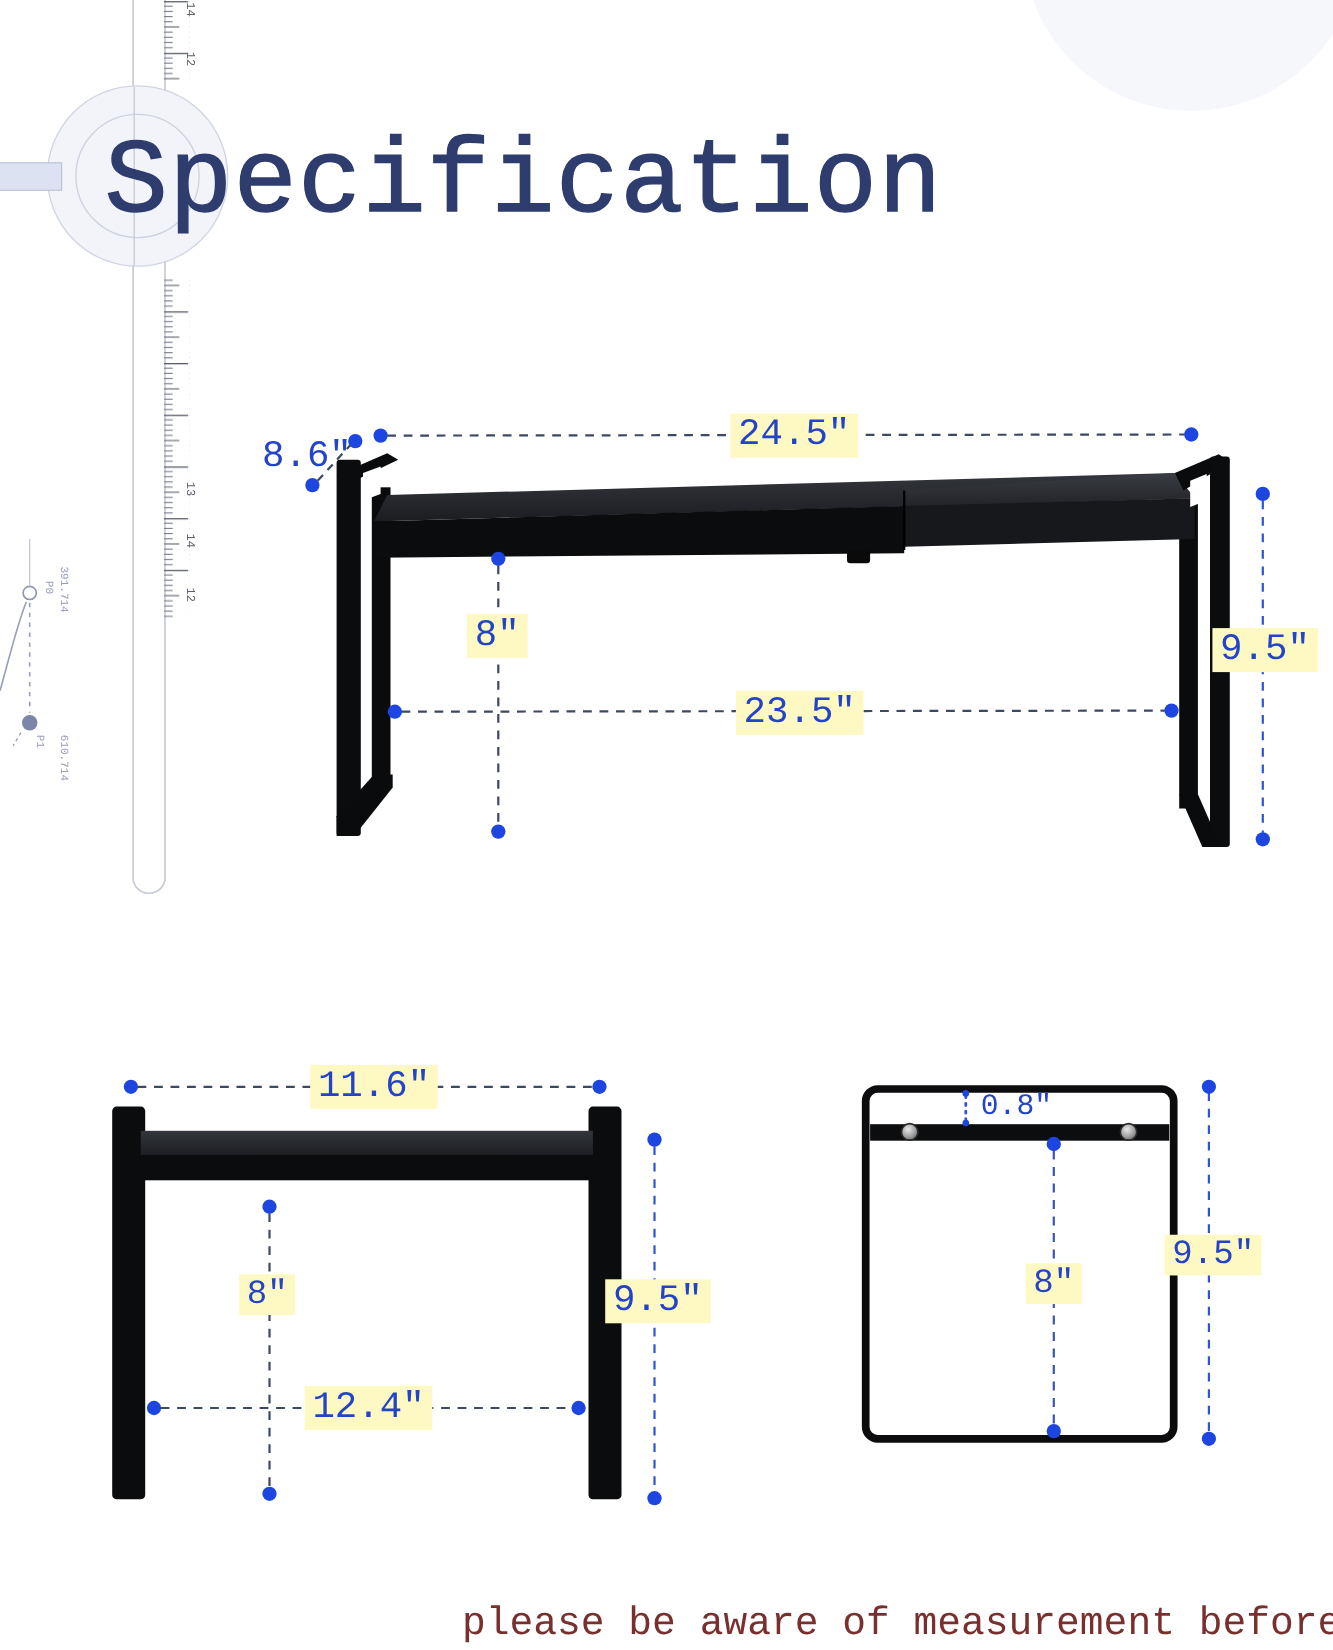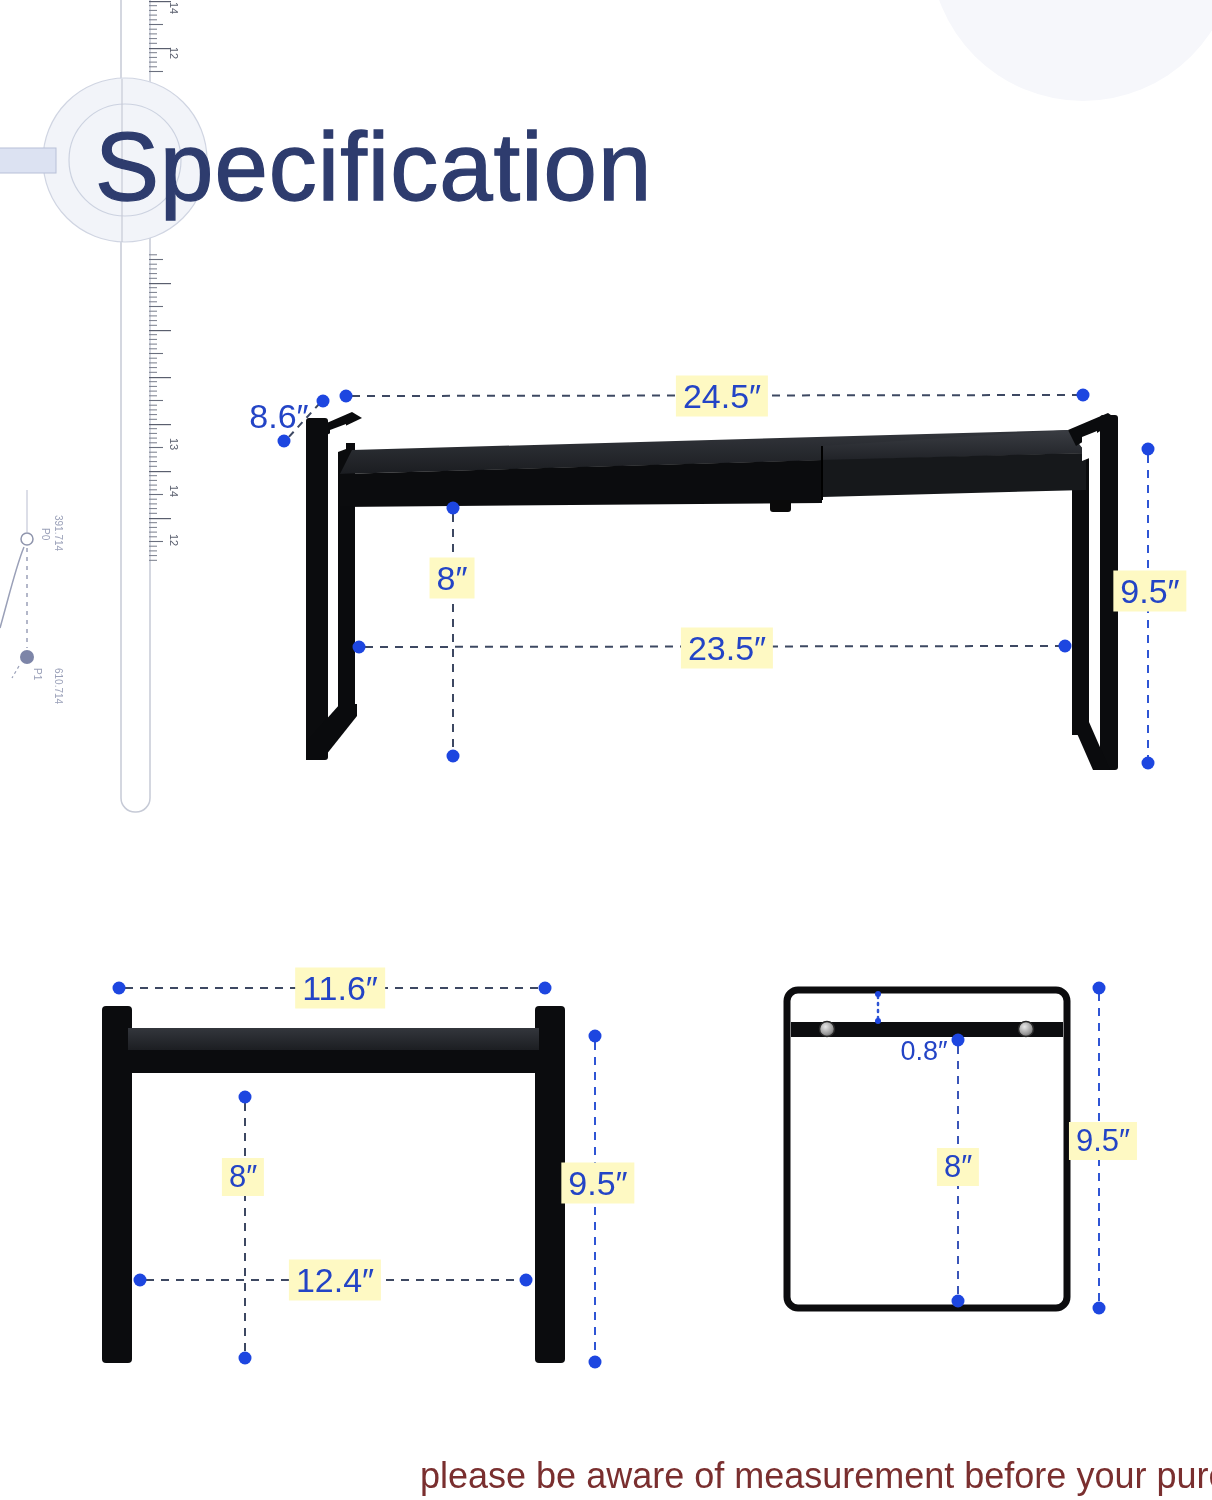--- a/index.html
+++ b/index.html
@@ -1,26 +1,26 @@
 <!DOCTYPE html>
 <html><head>
 <meta charset="utf-8">
 <style>
   html,body{margin:0;padding:0;background:#fff;}
   #page{position:relative;width:1212px;height:1500px;background:#ffffff;overflow:hidden;
-        font-family:Liberation Sans, sans-serif;}
+        font-family:Liberation Mono, monospace;}
   #gfx{position:absolute;left:0;top:0;width:1212px;height:1500px;}
   .abs{position:absolute;}
   #title{left:95px;top:112px;font-size:96px;font-weight:400;color:#2e3c6e;
          letter-spacing:1px;-webkit-text-stroke:1.3px #2e3c6e;white-space:nowrap;}
   .dim-label{position:absolute;transform:translate(-50%,-50%);background:#fef9c3;
              padding:1px 7px;color:#2344c6;white-space:nowrap;font-weight:400;}
   .dim-big{font-size:34px;}
   .dim-med{font-size:31px;}
-  .dim-small{font-size:27px;margin-top:44px;}
+  .dim-small{font-size:27px;}
   #note{left:420px;top:1455px;width:800px;font-size:36px;color:#7a2f2f;
         letter-spacing:0px;white-space:nowrap;overflow:hidden;}
 </style>
 </head>
 <body>
 
 <div id="page">
 
   <svg id="gfx" viewBox="0 0 1212 1500">
     <defs>

